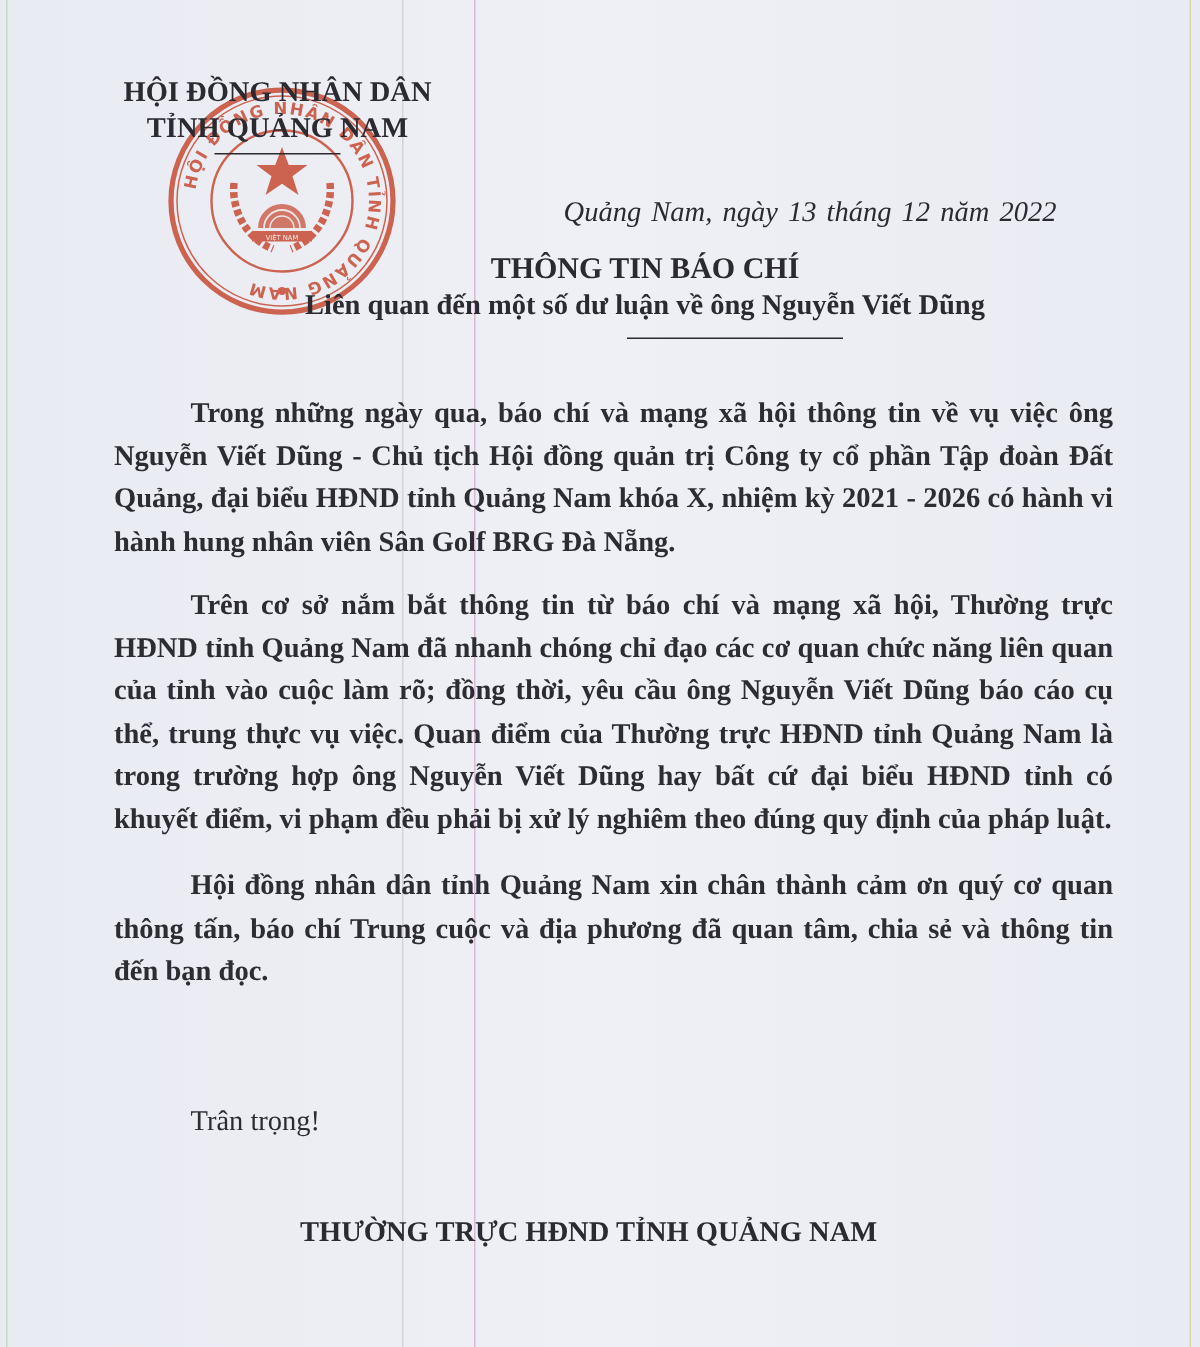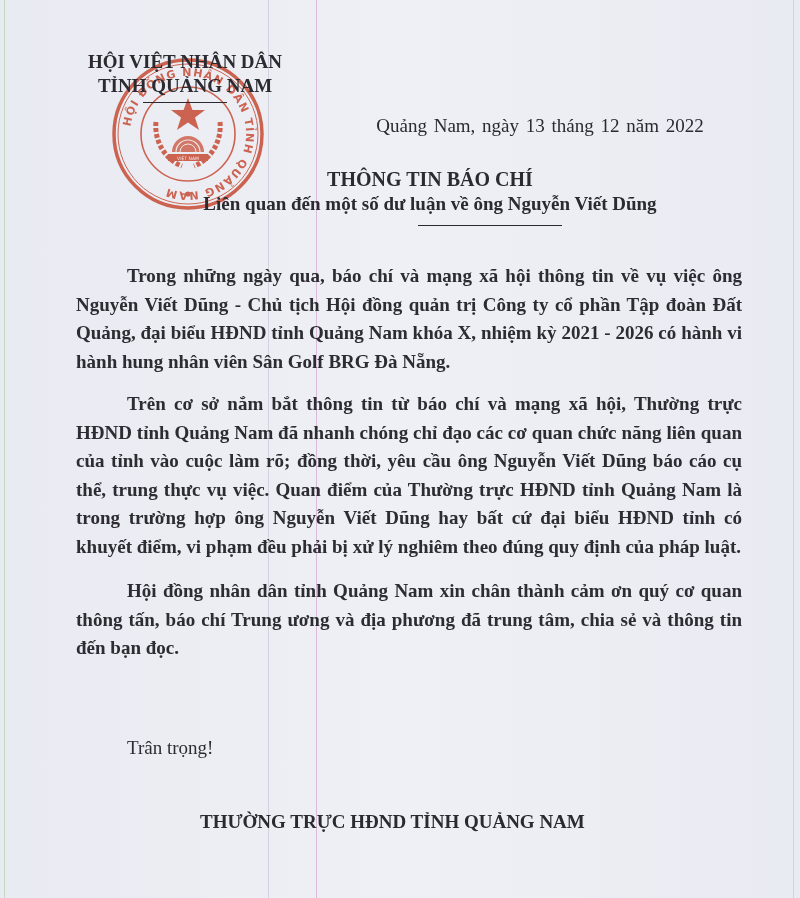--- a/index.html
+++ b/index.html
@@ -73,23 +73,24 @@
       line-height: 24px;
     }
     .hdr-right .rule {
       width: 238px;
       height: 1px;
       background: #2a2a30;
       margin: 3px auto 0;
     }
     .date-line {
       left: 330px;
-      top: 114px;
+      top: 130px;
       width: 420px;
       text-align: center;
+      font-style: italic;
       font-size: 19px;
       line-height: 24px;
       color: #2a2a30;
       word-spacing: 2px;
     }
     .title-block {
       left: 150px;
       top: 166px;
       width: 560px;
       text-align: center;
@@ -185,36 +186,36 @@
       <path d="M62,96 A16,16 0 0,1 94,96 Z" fill="#c8503a" opacity="0.85"></path>
       <path d="M66,96 A12,12 0 0,1 90,96" fill="none" stroke="#f0e6e2" stroke-width="1.2"></path>
       <path d="M70,96 A8,8 0 0,1 86,96" fill="none" stroke="#f0e6e2" stroke-width="1"></path>
 
       <rect x="58" y="98" width="40" height="7" fill="#c8503a"></rect>
       <text x="78" y="104" text-anchor="middle" font-family="DejaVu Sans, sans-serif" font-size="4.5" fill="#f0e6e2">VIỆT NAM</text>
     </svg>
   </div>
 
   <div class="abs hdr-left">
-    <div>HỘI VIỆT NHÂN DÂN</div>
+    <div>HỘI ĐỒNG NHÂN DÂN</div>
     <div>TỈNH QUẢNG NAM</div>
     <div class="rule"></div>
   </div>
 
 
   <div class="abs date-line">Quảng Nam, ngày  13  tháng  12 năm 2022</div>
 
   <div class="abs title-block">
     <div class="t1">THÔNG TIN BÁO CHÍ</div>
     <div class="t2">Liên quan đến một số dư luận về ông Nguyễn Viết Dũng</div>
     <div class="rule"></div>
   </div>
 
   <div class="abs body-text">
     <p class="para1">Trong những ngày qua, báo chí và mạng xã hội thông tin về vụ việc ông Nguyễn Viết Dũng - Chủ tịch Hội đồng quản trị Công ty cổ phần Tập đoàn Đất Quảng, đại biểu HĐND tỉnh Quảng Nam khóa X, nhiệm kỳ 2021 - 2026 có hành vi hành hung nhân viên Sân Golf BRG Đà Nẵng.</p>
     <p class="para2">Trên cơ sở nắm bắt thông tin từ báo chí và mạng xã hội, Thường trực HĐND tỉnh Quảng Nam đã nhanh chóng chỉ đạo các cơ quan chức năng liên quan của tỉnh vào cuộc làm rõ; đồng thời, yêu cầu ông Nguyễn Viết Dũng báo cáo cụ thể, trung thực vụ việc. Quan điểm của Thường trực HĐND tỉnh Quảng Nam là trong trường hợp ông Nguyễn Viết Dũng hay bất cứ đại biểu HĐND tỉnh có khuyết điểm, vi phạm đều phải bị xử lý nghiêm theo đúng quy định của pháp luật.</p>
-    <p class="para3">Hội đồng nhân dân tỉnh Quảng Nam xin chân thành cảm ơn quý cơ quan thông tấn, báo chí Trung ương và địa phương đã trung tâm, chia sẻ và thông tin đến bạn đọc.</p>
+    <p class="para3">Hội đồng nhân dân tỉnh Quảng Nam xin chân thành cảm ơn quý cơ quan thông tấn, báo chí Trung cuộc và địa phương đã quan tâm, chia sẻ và thông tin đến bạn đọc.</p>
   </div>
 
   <div class="abs closing">Trân trọng!</div>
 
   <div class="abs signature">THƯỜNG TRỰC HĐND TỈNH QUẢNG NAM</div>
 </div>
 
 </body></html>

